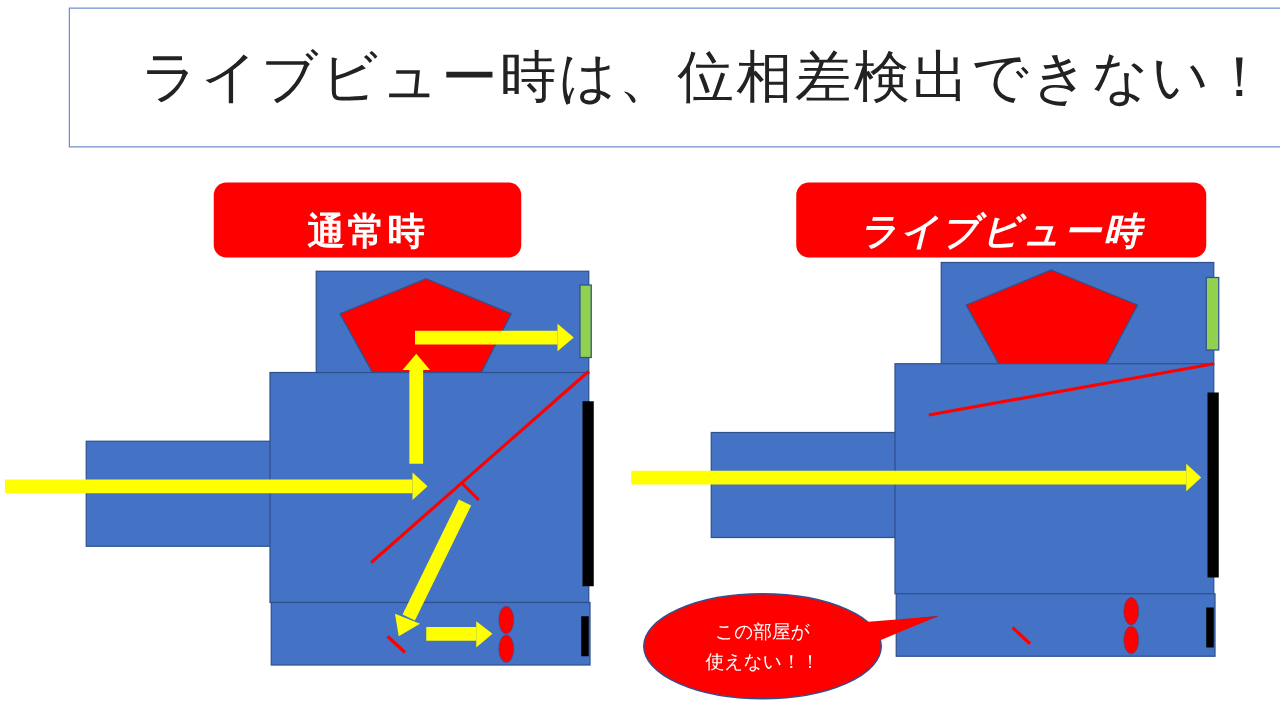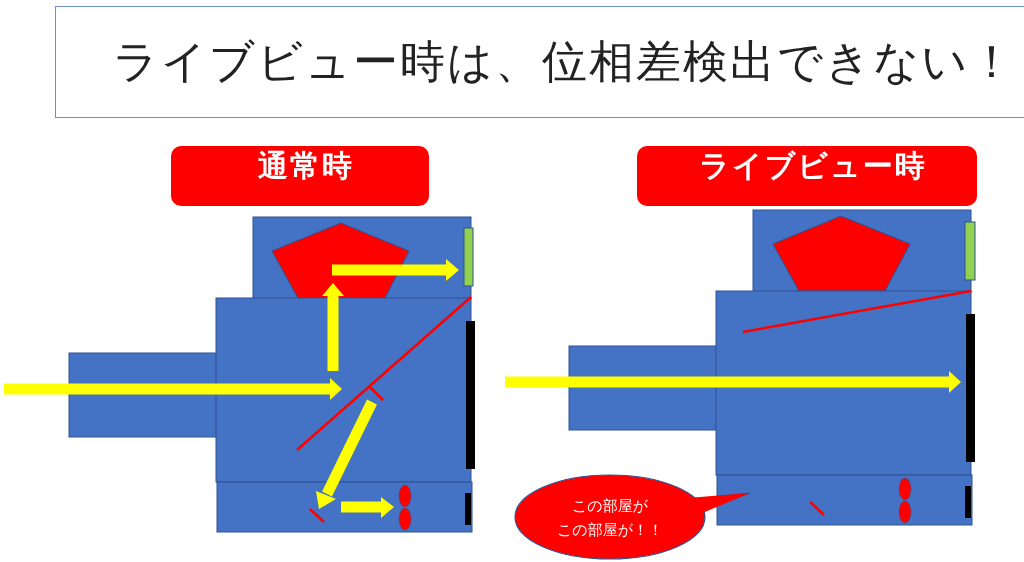--- a/index.html
+++ b/index.html
@@ -6,25 +6,25 @@
     body { width: 1024px; height: 562px; position: relative; overflow: hidden; font-family: "DejaVu Sans", sans-serif; }
     .title-box {
       position: absolute; left: 55px; top: 6px; width: 1019px; height: 112px;
       border: 1px solid #6f8fcf; box-sizing: border-box; background: #fff;
       display: flex; align-items: center; justify-content: center;
     }
     .title-text { font-family: "DejaVu Sans", sans-serif; font-weight: 200; font-size: 45px; color: #222; letter-spacing: 2px; }
     .label-pill {
       position: absolute; background: #ff0000; border-radius: 10px;
       color: #fff; font-weight: bold; font-size: 30px;
-      display: flex; align-items: flex-start; justify-content: center;
-      font-family: "DejaVu Sans", sans-serif; letter-spacing: 2px; padding-left: 12px;
+      display: flex; align-items: flex-end; justify-content: center;
+      font-family: "DejaVu Sans", sans-serif; letter-spacing: 2px;
     }
     #pill-normal { left: 171px; top: 146px; width: 246px; height: 60px; }
-    #pill-live { left: 637px; top: 146px; width: 328px; height: 60px; }
+    #pill-live { left: 637px; top: 146px; width: 328px; height: 60px; font-style: italic; }
     svg#diagram { position: absolute; left: 0; top: 0; }
     .bubble-text {
       position: absolute; left: 540px; top: 494px; width: 140px;
       text-align: center; color: #fff; font-size: 15px; line-height: 24px;
       font-family: Liberation Serif, serif;
     }
   </style>
 </head>
 <body>
 
@@ -110,14 +110,14 @@
     <g>
       <path d="M 640 505 L 750 493 L 700 512 Z" fill="#ff0000" stroke="#2f528f" stroke-width="1"></path>
       <ellipse cx="610" cy="517" rx="95" ry="42" fill="#ff0000" stroke="#2f528f" stroke-width="1.2"></ellipse>
       <path d="M 662 500 L 750 493 L 700 514 L 690 520 Z" fill="#ff0000"></path>
     </g>
   </g>
 </svg>
 
 <div class="bubble-text">
   <div>この部屋が</div>
-  <div>この部屋が！！</div>
+  <div>使えない！！</div>
 </div>
 
 </body></html>

